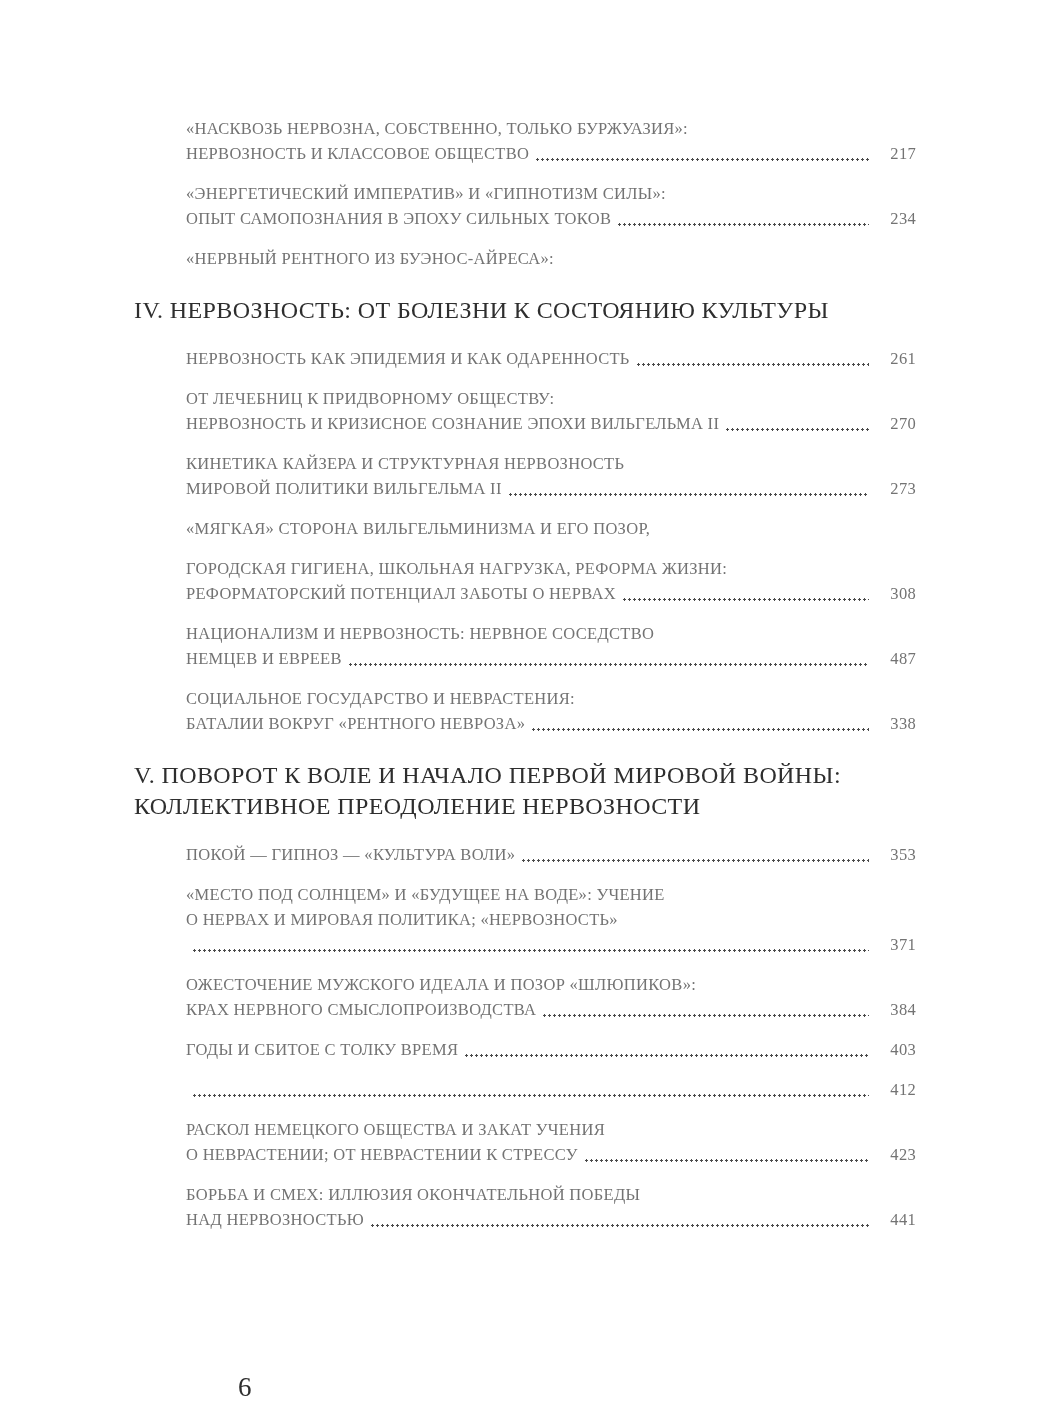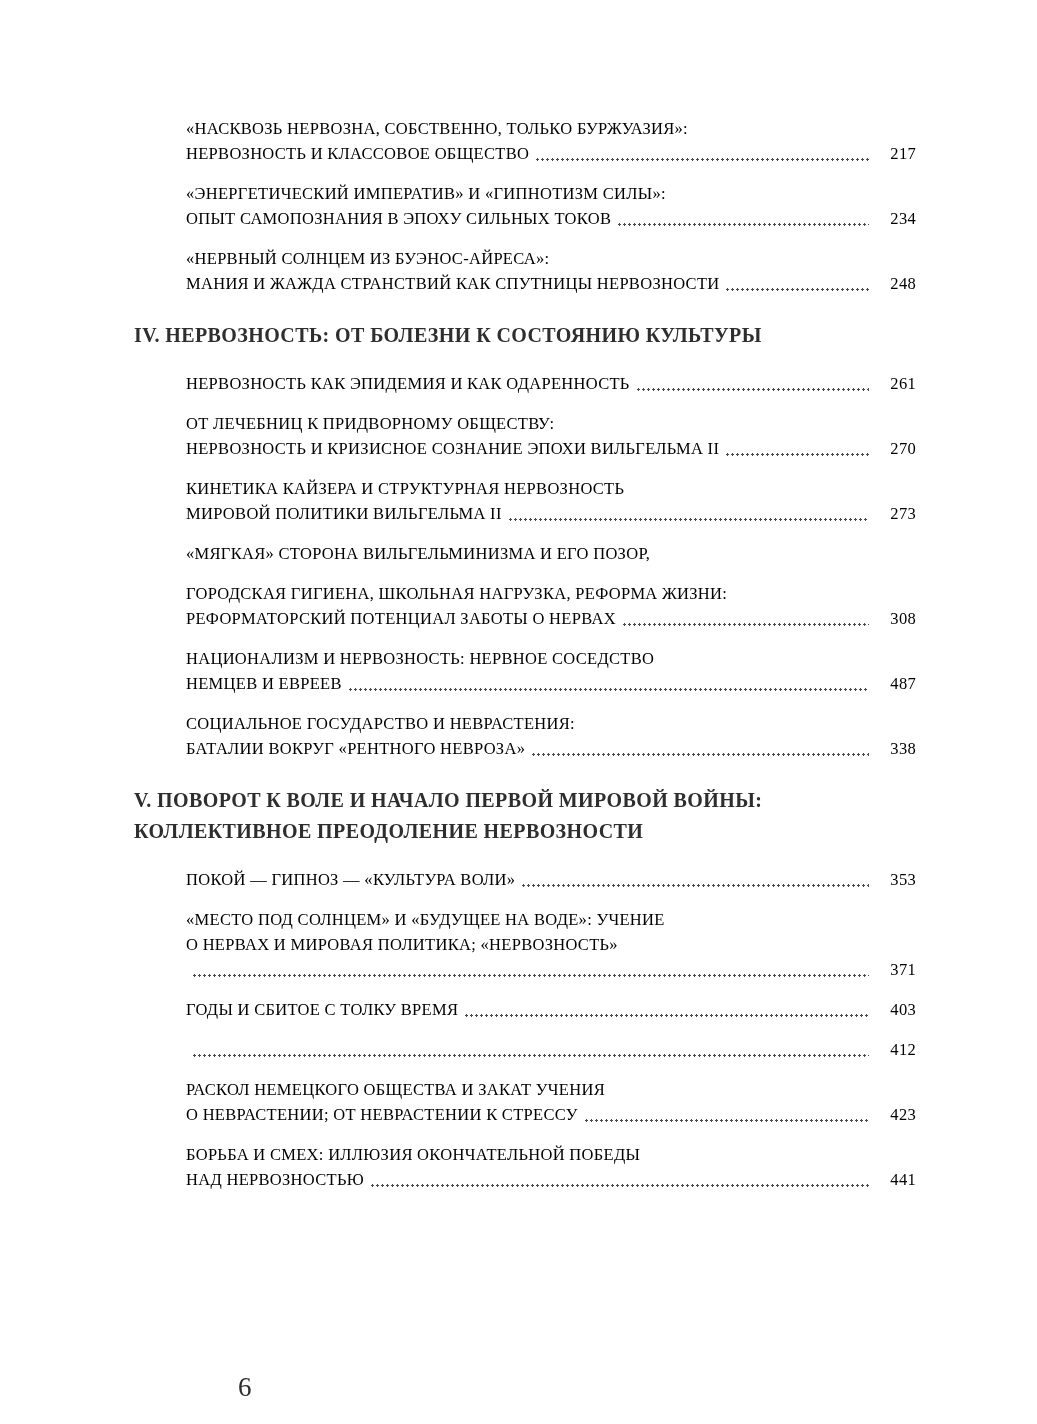--- a/index.html
+++ b/index.html
@@ -12,33 +12,33 @@
     font-family: "Liberation Serif", "DejaVu Serif", serif;
     color: #3a3a3a;
   }
   .toc {
     position: absolute;
     left: 134px;
     top: 116px;
     width: 782px;
   }
   .toc-heading {
-    font-size: 20px;
+    font-size: 24px;
     line-height: 31px;
-    font-weight: bold;
+    font-weight: normal;
     color: #2e2e2e;
     letter-spacing: 0.4px;
     margin: 24px 0 20px 0;
   }
   .toc-section:first-child .toc-heading { margin-top: 0; }
   .toc-entry {
     margin: 0 0 15px 52px;
     font-size: 16.5px;
     line-height: 25px;
-    color: #000000;
+    color: #737373;
     letter-spacing: 0.3px;
   }
   .toc-line { display: flex; align-items: baseline; }
   .toc-text { white-space: nowrap; }
   .leader {
     flex: 1;
     height: 3px;
     align-self: flex-end;
     margin: 0 3px 5px 6px;
     background-image: radial-gradient(circle, #4a4a4a 1.05px, transparent 1.35px);
@@ -80,26 +80,21 @@
           <span class="toc-text">«ЭНЕРГЕТИЧЕСКИЙ ИМПЕРАТИВ» И «ГИПНОТИЗМ СИЛЫ»:</span>
         </div>
         <div class="toc-line">
           <span class="toc-text">ОПЫТ САМОПОЗНАНИЯ В ЭПОХУ СИЛЬНЫХ ТОКОВ</span>
           <span class="leader"></span>
           <span class="pg">234</span>
         </div>
       </div>
       <div class="toc-entry">
         <div class="toc-line">
-          <span class="toc-text">«НЕРВНЫЙ СОЛНЦЕМ ИЗ БУЭНОС-АЙРЕСА»:</span>
-        </div>
-        <div class="toc-line">
-          <span class="toc-text">МАНИЯ И ЖАЖДА СТРАНСТВИЙ КАК СПУТНИЦЫ НЕРВОЗНОСТИ</span>
-          <span class="leader"></span>
-          <span class="pg">248</span>
+          <span class="toc-text">«НЕРВНЫЙ РЕНТНОГО ИЗ БУЭНОС-АЙРЕСА»:</span>
         </div>
       </div>
     </section>
     <section class="toc-section">
       <h2 class="toc-heading">
         <div>IV. НЕРВОЗНОСТЬ: ОТ БОЛЕЗНИ К СОСТОЯНИЮ КУЛЬТУРЫ</div>
       </h2>
       <div class="toc-entry">
         <div class="toc-line">
           <span class="toc-text">НЕРВОЗНОСТЬ КАК ЭПИДЕМИЯ И КАК ОДАРЕННОСТЬ</span>
@@ -182,20 +177,30 @@
         <div class="toc-line">
           <span class="toc-text">О НЕРВАХ И МИРОВАЯ ПОЛИТИКА; «НЕРВОЗНОСТЬ»</span>
         </div>
         <div class="toc-line">
           <span class="leader"></span>
           <span class="pg">371</span>
         </div>
       </div>
       <div class="toc-entry">
         <div class="toc-line">
+          <span class="toc-text">ОЖЕСТОЧЕНИЕ МУЖСКОГО ИДЕАЛА И ПОЗОР «ШЛЮПИКОВ»:</span>
+        </div>
+        <div class="toc-line">
+          <span class="toc-text">КРАХ НЕРВНОГО СМЫСЛОПРОИЗВОДСТВА</span>
+          <span class="leader"></span>
+          <span class="pg">384</span>
+        </div>
+      </div>
+      <div class="toc-entry">
+        <div class="toc-line">
           <span class="toc-text">ГОДЫ И СБИТОЕ С ТОЛКУ ВРЕМЯ</span>
           <span class="leader"></span>
           <span class="pg">403</span>
         </div>
       </div>
       <div class="toc-entry">
         <div class="toc-line">
           <span class="leader"></span>
           <span class="pg">412</span>
         </div>

